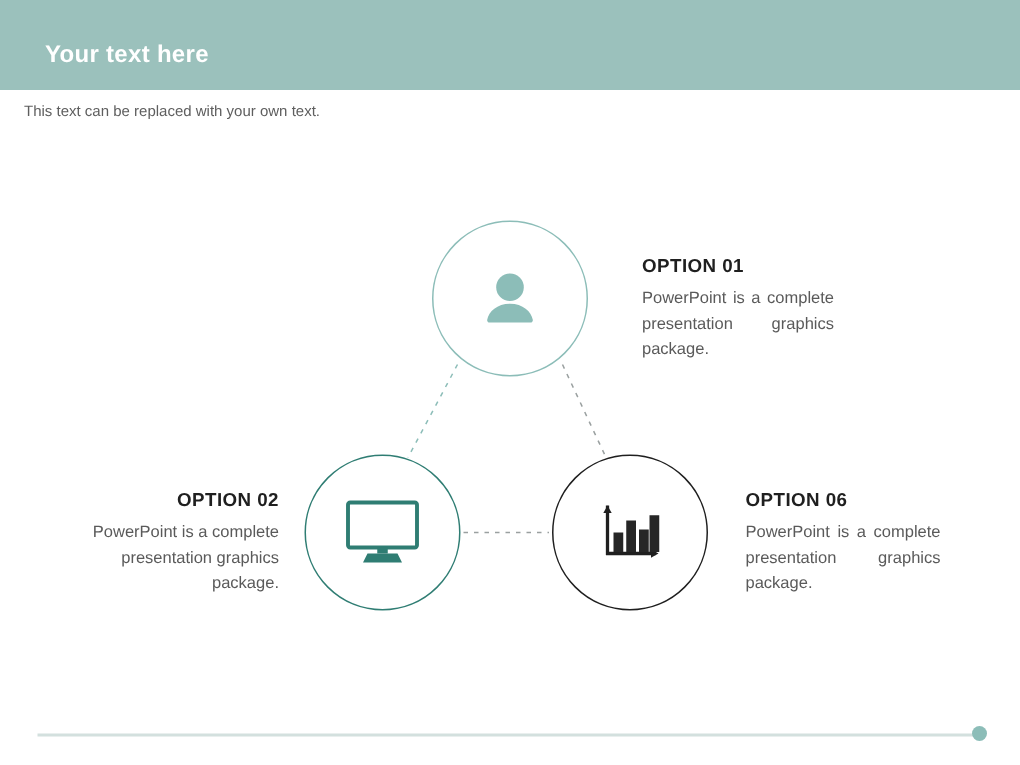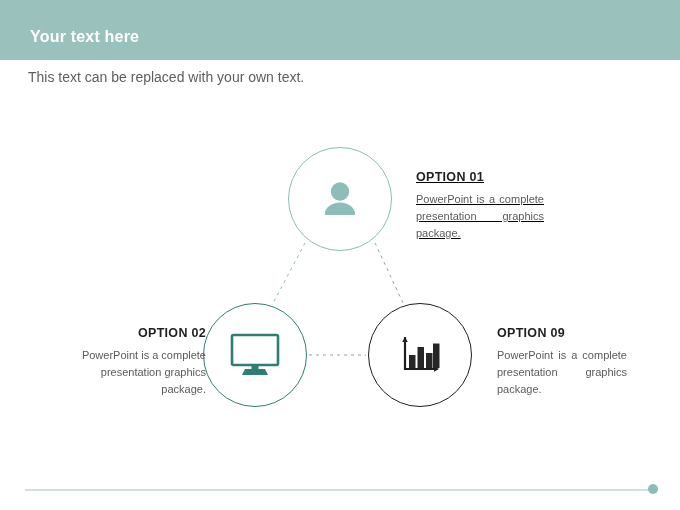--- a/index.html
+++ b/index.html
@@ -29,23 +29,23 @@
     left: 30px;
     top: 28px;
     font-size: 16px;
     font-weight: bold;
     color: #ffffff;
     letter-spacing: 0.2px;
     white-space: nowrap;
   }
   .header-subtitle {
     position: absolute;
-    left: 28px;
+    left: 16px;
     top: 69px;
-    font-size: 14px;
+    font-size: 10px;
     color: #5e5e5e;
     white-space: nowrap;
   }
 
   
   .stage {
     position: absolute;
     left: 0;
     top: 0;
     width: 680px;
@@ -111,33 +111,31 @@
     margin: 0 0 7px 0;
     white-space: nowrap;
   }
   .opt-body {
     font-size: 11px;
     line-height: 1.55;
     color: #5a5a5a;
     margin: 0;
   }
   .opt-01 {
-    left: 416px;
+    left: 428px;
     top: 170px;
     width: 128px;
     text-align: left;
-    text-decoration: underline;
   }
   .opt-01 .opt-body { text-align: justify; }
   .opt-02 {
     left: 60px;
     top: 326px;
     width: 126px;
     text-align: right;
-    margin-left: 20px;
   }
   .opt-03 {
     left: 497px;
     top: 326px;
     width: 130px;
     text-align: left;
   }
   .opt-03 .opt-body { text-align: justify; }
 
   
@@ -214,18 +212,18 @@
   <p class="opt-title">OPTION 01</p>
   <p class="opt-body">PowerPoint is a complete presentation graphics package.</p>
 </div>
 
 <div class="opt-block opt-02">
   <p class="opt-title">OPTION 02</p>
   <p class="opt-body">PowerPoint is a complete presentation graphics package.</p>
 </div>
 
 <div class="opt-block opt-03">
-  <p class="opt-title">OPTION 09</p>
+  <p class="opt-title">OPTION 06</p>
   <p class="opt-body">PowerPoint is a complete presentation graphics package.</p>
 </div>
 
 <div class="footer-rule"></div>
 <div class="footer-dot"></div>
 
 </body></html>

